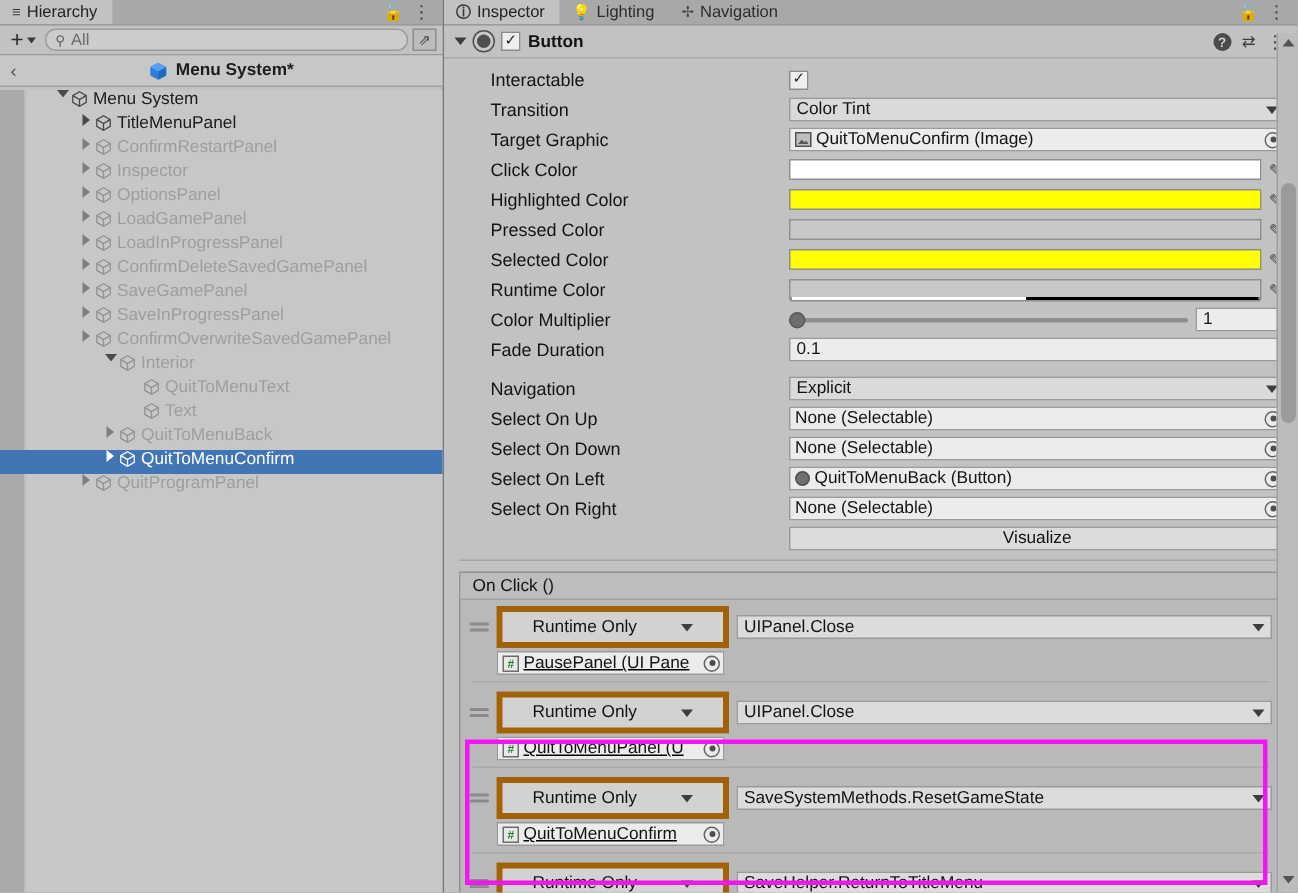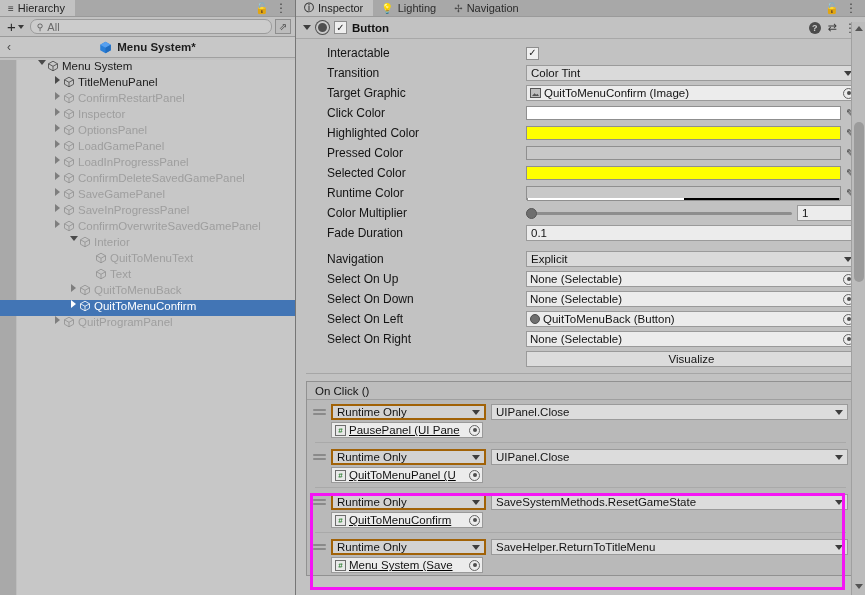--- a/index.html
+++ b/index.html
@@ -131,22 +131,22 @@
 
   
   .onclick-box { margin: 7px 10px 15px 10px; border: 1px solid #919191; background: #b9b9b9; }
   .onclick-title { height: 18px; display: flex; align-items: center; padding-left: 8px;
                    font-size: 11.5px; color: #131313; background: #bdbdbd;
                    border-bottom: 1px solid #9f9f9f; }
   .evt { padding: 4px 6px 2px 6px; position: relative; }
   .evt-line1 { display: flex; align-items: center; gap: 5px; }
   .grip { width: 13px; flex: none; display: flex; flex-direction: column; gap: 2px; }
   .grip i { height: 2px; background: #8a8a8a; display: block; border-radius:1px;}
-  .evt-dd { width: 155px; height: 16px; background: #d2d2d2; border: 2px solid #a16207;
-            display: flex; align-items: center; padding: 0 4px; font-size: 11.5px; color: #131313;}
+  .evt-dd { width: 155px; height: 28px; background: #d2d2d2; border: 4px solid #a16207;
+            display: flex; align-items: center; padding: 0 20px; font-size: 11.5px; color: #131313;}
   .evt-dd .ddarrow { margin-left: auto; width:0;height:0;
         border-left:4px solid transparent;border-right:4px solid transparent;border-top:5px solid #3d3d3d; }
   .evt-fn { flex: 1; height: 16px; background: #dcdcdc; border: 1px solid #9a9a9a;
             display: flex; align-items: center; padding: 0 4px; font-size: 11.5px; color: #131313;}
   .evt-fn .ddarrow { margin-left: auto; width:0;height:0;
         border-left:4px solid transparent;border-right:4px solid transparent;border-top:5px solid #3d3d3d; }
   .evt-line2 { display: flex; align-items: center; margin-top: 2px; padding-left: 18px; text-decoration: underline; }
   .evt-obj { width: 152px; height: 16px; background: #ececec; border: 1px solid #9a9a9a;
              display: flex; align-items: center; padding: 0 2px 0 3px; gap: 3px;
              font-size: 11.5px; color: #131313; overflow: hidden; white-space: nowrap; }

